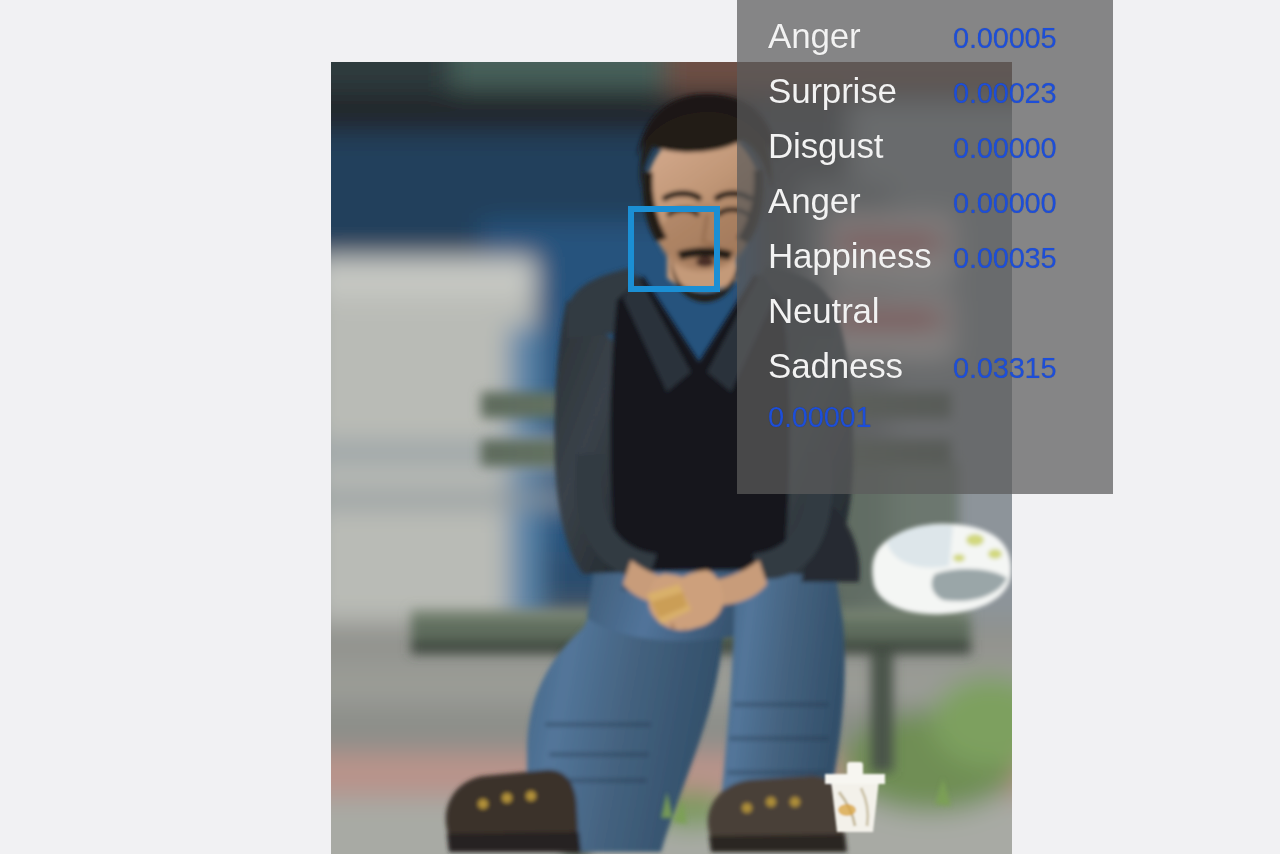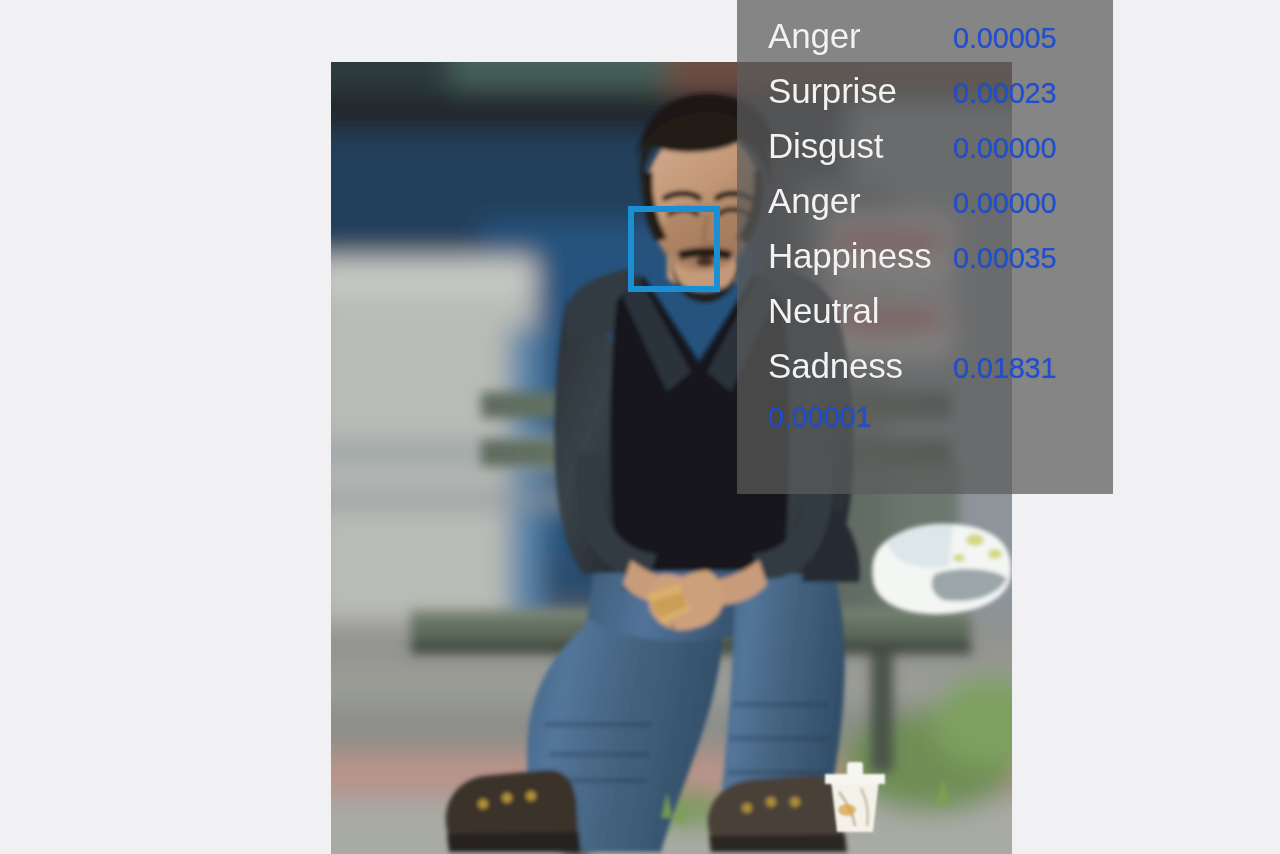--- a/index.html
+++ b/index.html
@@ -384,21 +384,21 @@
       <span class="emotion-label">Happiness</span>
       <span class="emotion-value">0.00035</span>
     </div>
 
     <div class="emotion-row">
       <span class="emotion-label">Neutral</span>
     </div>
 
     <div class="emotion-row">
       <span class="emotion-label">Sadness</span>
-      <span class="emotion-value">0.01831</span>
+      <span class="emotion-value">0.03315</span>
     </div>
 
     <div class="emotion-row">
       <span class="emotion-value">0.00001</span>
     </div>
 
   </div>
 
 </div>
 

